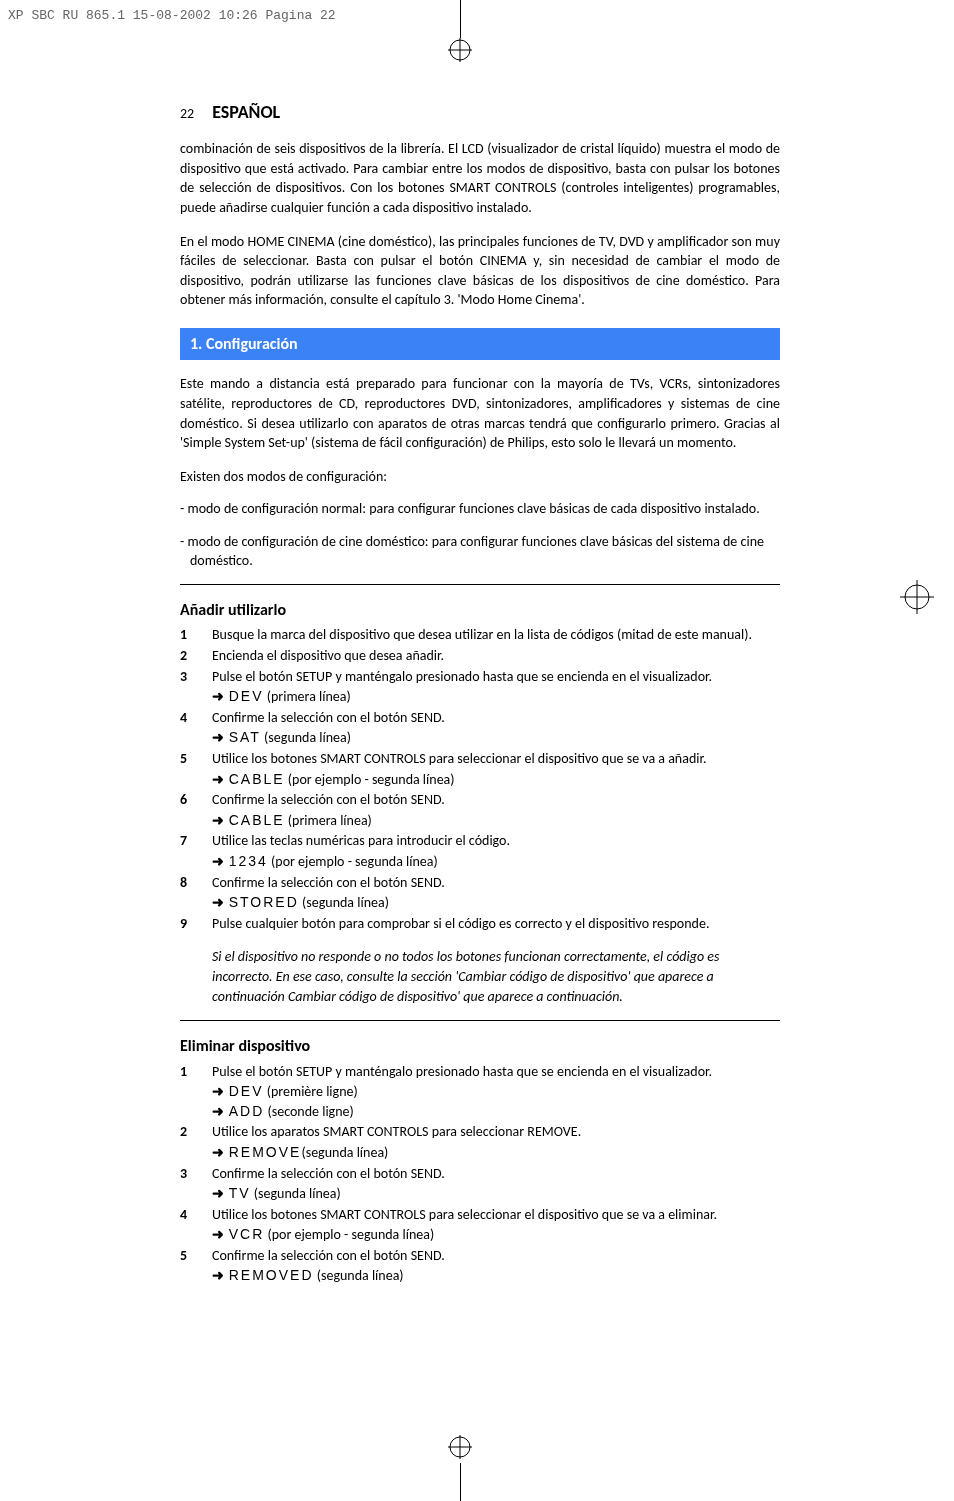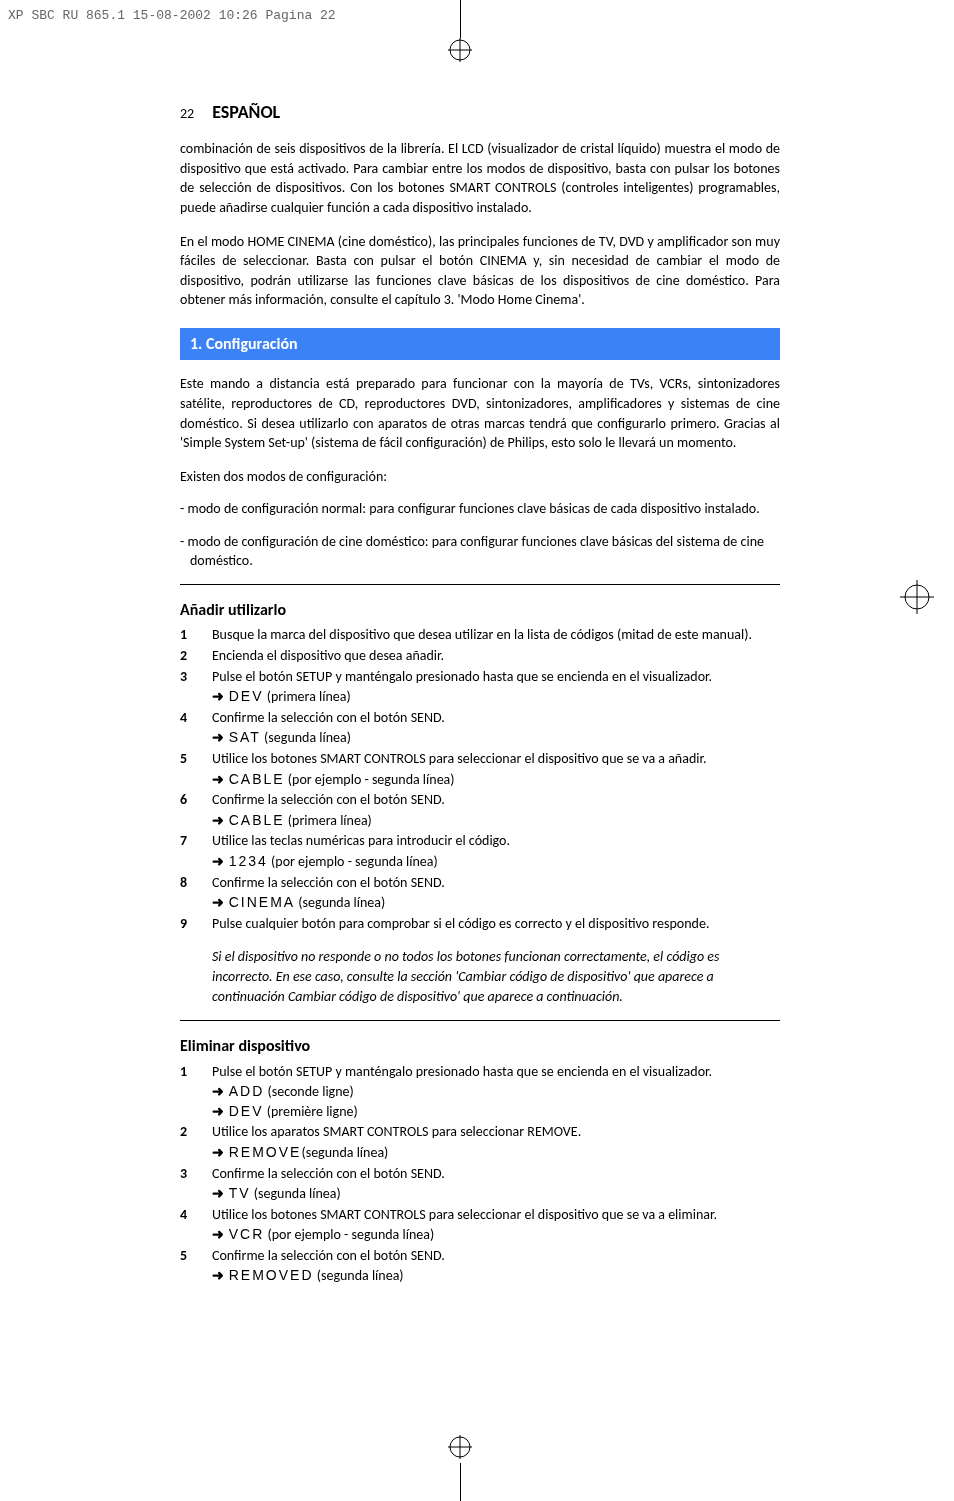--- a/index.html
+++ b/index.html
@@ -91,37 +91,37 @@
         <div class="sub"><span class="ar">➜</span><span class="lcd">CABLE</span><span>  (primera línea)</span></div>
         <li>
           <span class="num">7</span>
           <span class="txt">Utilice las teclas numéricas para introducir el código.</span>
         </li>
         <div class="sub"><span class="ar">➜</span><span class="lcd">1234</span><span>  (por ejemplo - segunda línea)</span></div>
         <li>
           <span class="num">8</span>
           <span class="txt">Confirme la selección con el botón SEND.</span>
         </li>
-        <div class="sub"><span class="ar">➜</span><span class="lcd">CINEMA</span><span> (segunda línea)</span></div>
+        <div class="sub"><span class="ar">➜</span><span class="lcd">STORED</span><span> (segunda línea)</span></div>
         <li>
           <span class="num">9</span>
           <span class="txt">Pulse cualquier botón para comprobar si el código es correcto y el dispositivo responde.</span>
         </li>
       </ul>
 <p class="it">Si el dispositivo no responde o no todos los botones funcionan correctamente, el código es incorrecto. En ese caso, consulte la sección 'Cambiar código de dispositivo' que aparece a continuación Cambiar código de dispositivo' que aparece a continuación.</p>
 <hr class="hr">
 
 <div class="h2">Eliminar dispositivo</div>
 <ul class="list" id="rem-list">
         <li>
           <span class="num">1</span>
           <span class="txt">Pulse el botón SETUP y manténgalo presionado hasta que se encienda en el visualizador.</span>
         </li>
+        <div class="sub"><span class="ar">➜</span><span class="lcd">DEV</span><span>  (première ligne)</span></div>
         <div class="sub"><span class="ar">➜</span><span class="lcd">ADD</span><span>  (seconde ligne)</span></div>
-        <div class="sub"><span class="ar">➜</span><span class="lcd">DEV</span><span>  (première ligne)</span></div>
         <li>
           <span class="num">2</span>
           <span class="txt">Utilice los aparatos SMART CONTROLS para seleccionar REMOVE.</span>
         </li>
         <div class="sub"><span class="ar">➜</span><span class="lcd">REMOVE</span><span>(segunda línea)</span></div>
         <li>
           <span class="num">3</span>
           <span class="txt">Confirme la selección con el botón SEND.</span>
         </li>
         <div class="sub"><span class="ar">➜</span><span class="lcd">TV</span><span> (segunda línea)</span></div>

